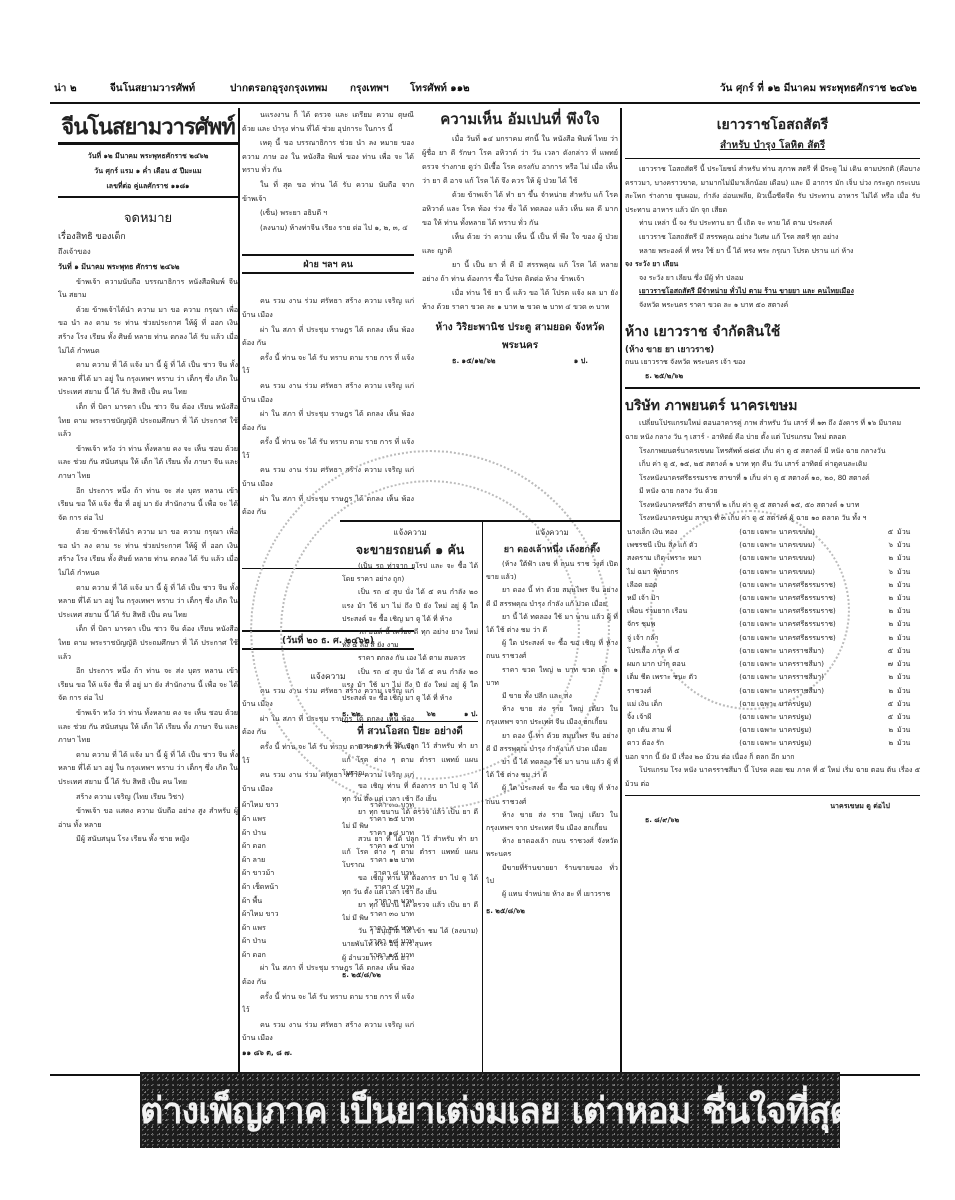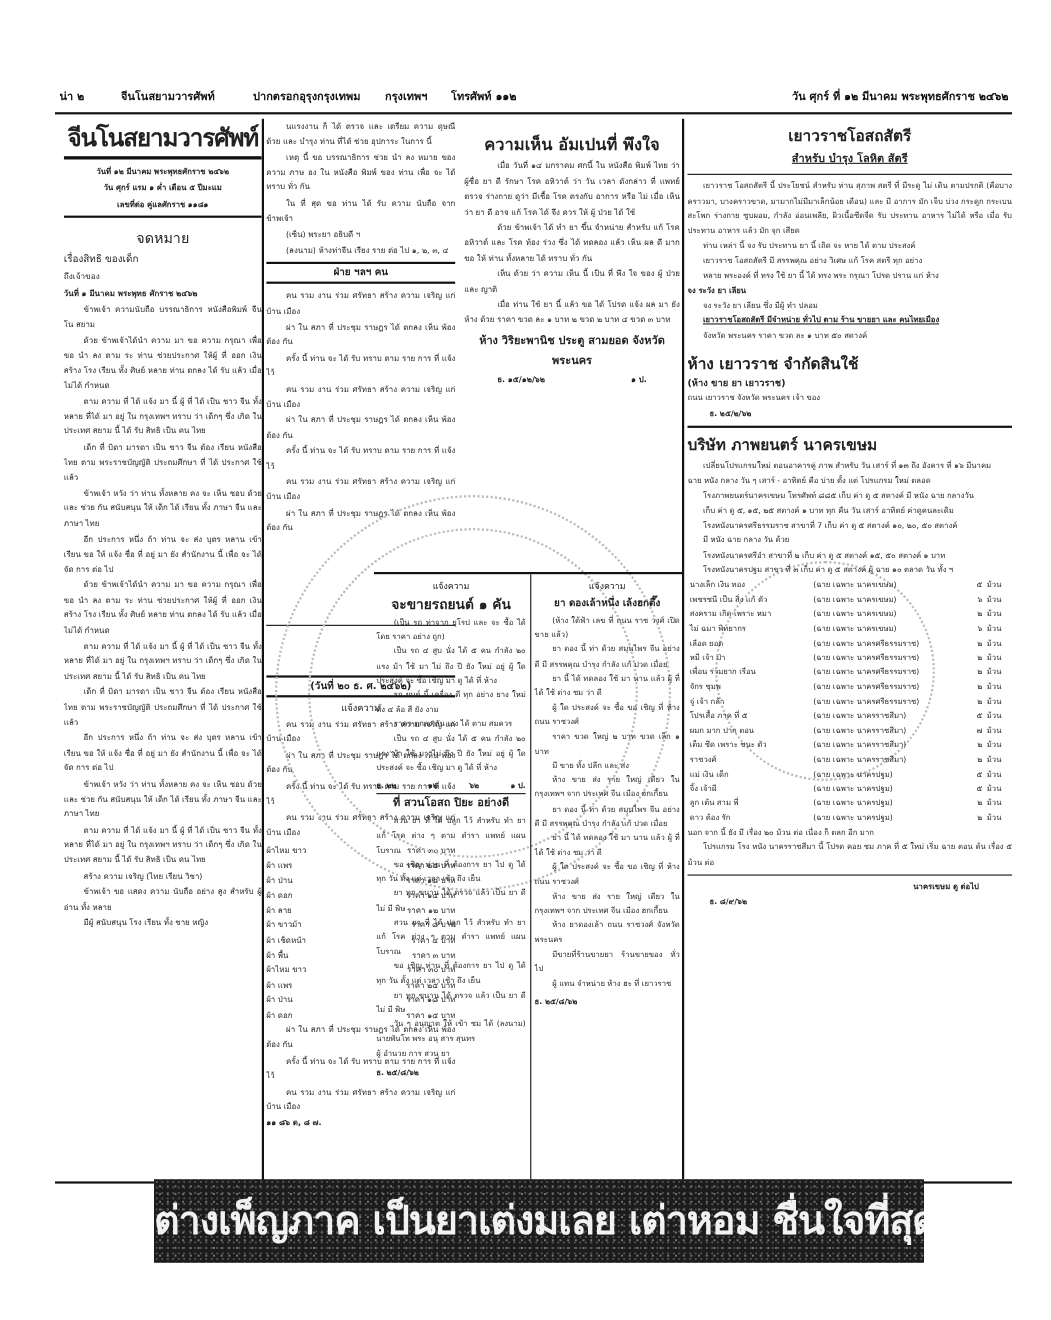--- a/index.html
+++ b/index.html
@@ -24,25 +24,25 @@
   .col1 { left: 8px; width: 180px; height: 960px; }
   .masthead { font-family: "DejaVu Serif", serif; font-weight: bold; font-size: 22px; letter-spacing: -1px; text-align: center; line-height: 28px; margin-top: 4px; }
   .mast-rule { height: 3px; background: #111; margin: 2px 0 4px; }
   .center { text-align: center; text-indent: 0 !important; }
   .col1 .info { font-size: 7px; line-height: 15px; text-align: center; font-weight: bold; }
   .col1 .sec-title { font-family: "DejaVu Serif", serif; font-size: 13px; text-align: center; margin-top: 10px; line-height: 20px; }
   .col1 .sub { font-size: 9px; line-height: 16px; }
 
   
   .col2 { left: 192px; width: 172px; height: 960px; }
-  .boxlabel { border-top: 2px solid #111; border-bottom: 2px solid #111; text-align: center; font-size: 9px; font-weight: bold; margin: 4px 0; line-height: 16px; }
+  .boxlabel { border-top: 2px solid #111; border-bottom: 2px solid #111; text-align: center; font-size: 9px; font-weight: bold; margin: 20px 0; line-height: 16px; }
 
   
   .opinion { position: absolute; left: 190px; top: 38px; width: 380px; height: 300px; font-family: "DejaVu Sans", sans-serif; font-size: 7.2px; line-height: 14px; color: #222; }
-  .opinion h2 { font-family: "DejaVu Serif", serif; font-size: 15px; text-align: center; font-weight: bold; line-height: 22px; margin-bottom: 2px; margin-top: 12px; }
+  .opinion h2 { font-family: "DejaVu Serif", serif; font-size: 15px; text-align: center; font-weight: bold; line-height: 22px; margin-bottom: 2px; }
   .opinion p { text-indent: 30px; text-align: justify; }
   .opinion .sign { font-family: "DejaVu Serif", serif; text-align: center; font-weight: bold; font-size: 10px; line-height: 18px; margin-top: 4px; }
 
   
   .wm { position: absolute; border: 2px dotted #bbb; border-radius: 50%; }
 
   
   .cbox { position: absolute; font-family: "DejaVu Sans", sans-serif; font-size: 7px; line-height: 13.2px; color: #222; overflow: hidden; }
   .cbox .lbl { text-align: center; font-size: 8px; line-height: 14px; }
   .cbox .hd { font-family: "DejaVu Serif", serif; text-align: center; font-weight: bold; font-size: 12.5px; line-height: 20px; }
@@ -196,20 +196,21 @@
     <p class="center" style="font-weight:bold">๑๑ ๘๖ ต, ๘ ๗.</p>
   </div>
   <div class="hrule thin" style="left:192px; top:498px; width:172px;"></div>
 
   <div class="opinion" style="left:370px; width:198px;"></div>
   <div class="opinion" style="left:372px; width:196px;">
     <h2>ความเห็น อัมเปนที่ พึงใจ</h2>
     <p>เมื่อ วันที่ ๑๔ มกราคม ศกนี้ ใน หนังสือ พิมพ์ ไทย ว่า ผู้ชื่อ ยา ดี รักษา โรค อหิวาต์ ว่า วัน เวลา ดังกล่าว ที่ แพทย์ ตรวจ ร่างกาย ดูว่า มีเชื้อ โรค ตรงกับ อาการ หรือ ไม่ เมื่อ เห็น ว่า ยา ดี อาจ แก้ โรค ได้ จึง ควร ให้ ผู้ ป่วย ได้ ใช้</p>
     <p>ด้วย ข้าพเจ้า ได้ ทำ ยา ขึ้น จำหน่าย สำหรับ แก้ โรค อหิวาต์ และ โรค ท้อง ร่วง ซึ่ง ได้ ทดลอง แล้ว เห็น ผล ดี มาก ขอ ให้ ท่าน ทั้งหลาย ได้ ทราบ ทั่ว กัน</p>
     <p>เห็น ด้วย ว่า ความ เห็น นี้ เป็น ที่ พึง ใจ ของ ผู้ ป่วย และ ญาติ</p>
+    <p>ยา นี้ เป็น ยา ที่ ดี มี สรรพคุณ แก้ โรค ได้ หลาย อย่าง ถ้า ท่าน ต้องการ ซื้อ โปรด ติดต่อ ห้าง ข้าพเจ้า</p>
     <p>เมื่อ ท่าน ใช้ ยา นี้ แล้ว ขอ ได้ โปรด แจ้ง ผล มา ยัง ห้าง ด้วย ราคา ขวด ละ ๑ บาท ๒ ขวด ๒ บาท ๔ ขวด ๓ บาท</p>
     <div class="sign">ห้าง วิริยะพานิช ประตู สามยอด จังหวัด พระนคร</div>
     <div style="display:flex; justify-content:space-between; padding:0 30px; font-weight:bold">
       <span>ธ. ๑๕/๑๒/๖๒</span>
       <span>๑ ป.</span>
     </div>
   </div>
 
   <div class="wm" style="left:200px; top:380px; width:360px; height:360px;"></div>
   <div class="wm" style="left:230px; top:410px; width:300px; height:300px;"></div>
@@ -280,21 +281,21 @@
     <p class="center" style="font-size:8.5px; font-weight:bold">(ห้าง ขาย ยา เยาวราช)</p>
     <p class="center">ถนน เยาวราช จังหวัด พระนคร เจ้า ของ</p>
     <p style="text-indent:20px; font-weight:bold">ธ. ๒๕/๒/๖๒</p>
     <div style="height:2px; background:#111; margin:4px 0;"></div>
 
     <div class="big">บริษัท ภาพยนตร์ นาครเขษม</div>
     <p>เปลี่ยนโปรแกรมใหม่ ตอนอาคารคู่ ภาพ สำหรับ วัน เสาร์ ที่ ๑๓ ถึง อังคาร ที่ ๑๖ มีนาคม</p>
     <p class="center">ฉาย หนัง กลาง วัน ๆ เสาร์ - อาทิตย์ คือ บ่าย ตั้ง แต่ โปรแกรม ใหม่ ตลอด</p>
     <p>โรงภาพยนตร์นาครเขษม โทรศัพท์ ๘๘๕ เก็บ ค่า ดู ๕ สตางค์ มี หนัง ฉาย กลางวัน</p>
     <p>เก็บ ค่า ดู ๕, ๑๕, ๒๕ สตางค์ ๑ บาท ทุก คืน วัน เสาร์ อาทิตย์ ค่าดูคนละเดิม</p>
-    <p>โรงหนังนาครศรีธรรมราช สาขาที่ 7 เก็บ ค่า ดู ๕ สตางค์ ๑๐, ๒๐, ๕๐ สตางค์</p>
+    <p>โรงหนังนาครศรีธรรมราช สาขาที่ ๑ เก็บ ค่า ดู ๕ สตางค์ ๑๐, ๒๐, 80 สตางค์</p>
     <p>มี หนัง ฉาย กลาง วัน ด้วย</p>
     <p>โรงหนังนาครศรีอำ สาขาที่ ๒ เก็บ ค่า ดู ๕ สตางค์ ๑๕, ๕๐ สตางค์ ๑ บาท</p>
     <p>โรงหนังนาครปฐม สาขา ที่ ๓ เก็บ ค่า ดู ๕ สตางค์ ผู้ ฉาย ๑๐ ตลาด วัน ทั้ง ฯ</p>
 
     <table class="films">
       <tbody id="film-body">
           <tr>
             <td>นางเล็ก เงิน ทอง</td>
             <td>(ฉาย เฉพาะ นาครเขษม)</td>
             <td class="n">๕</td>

